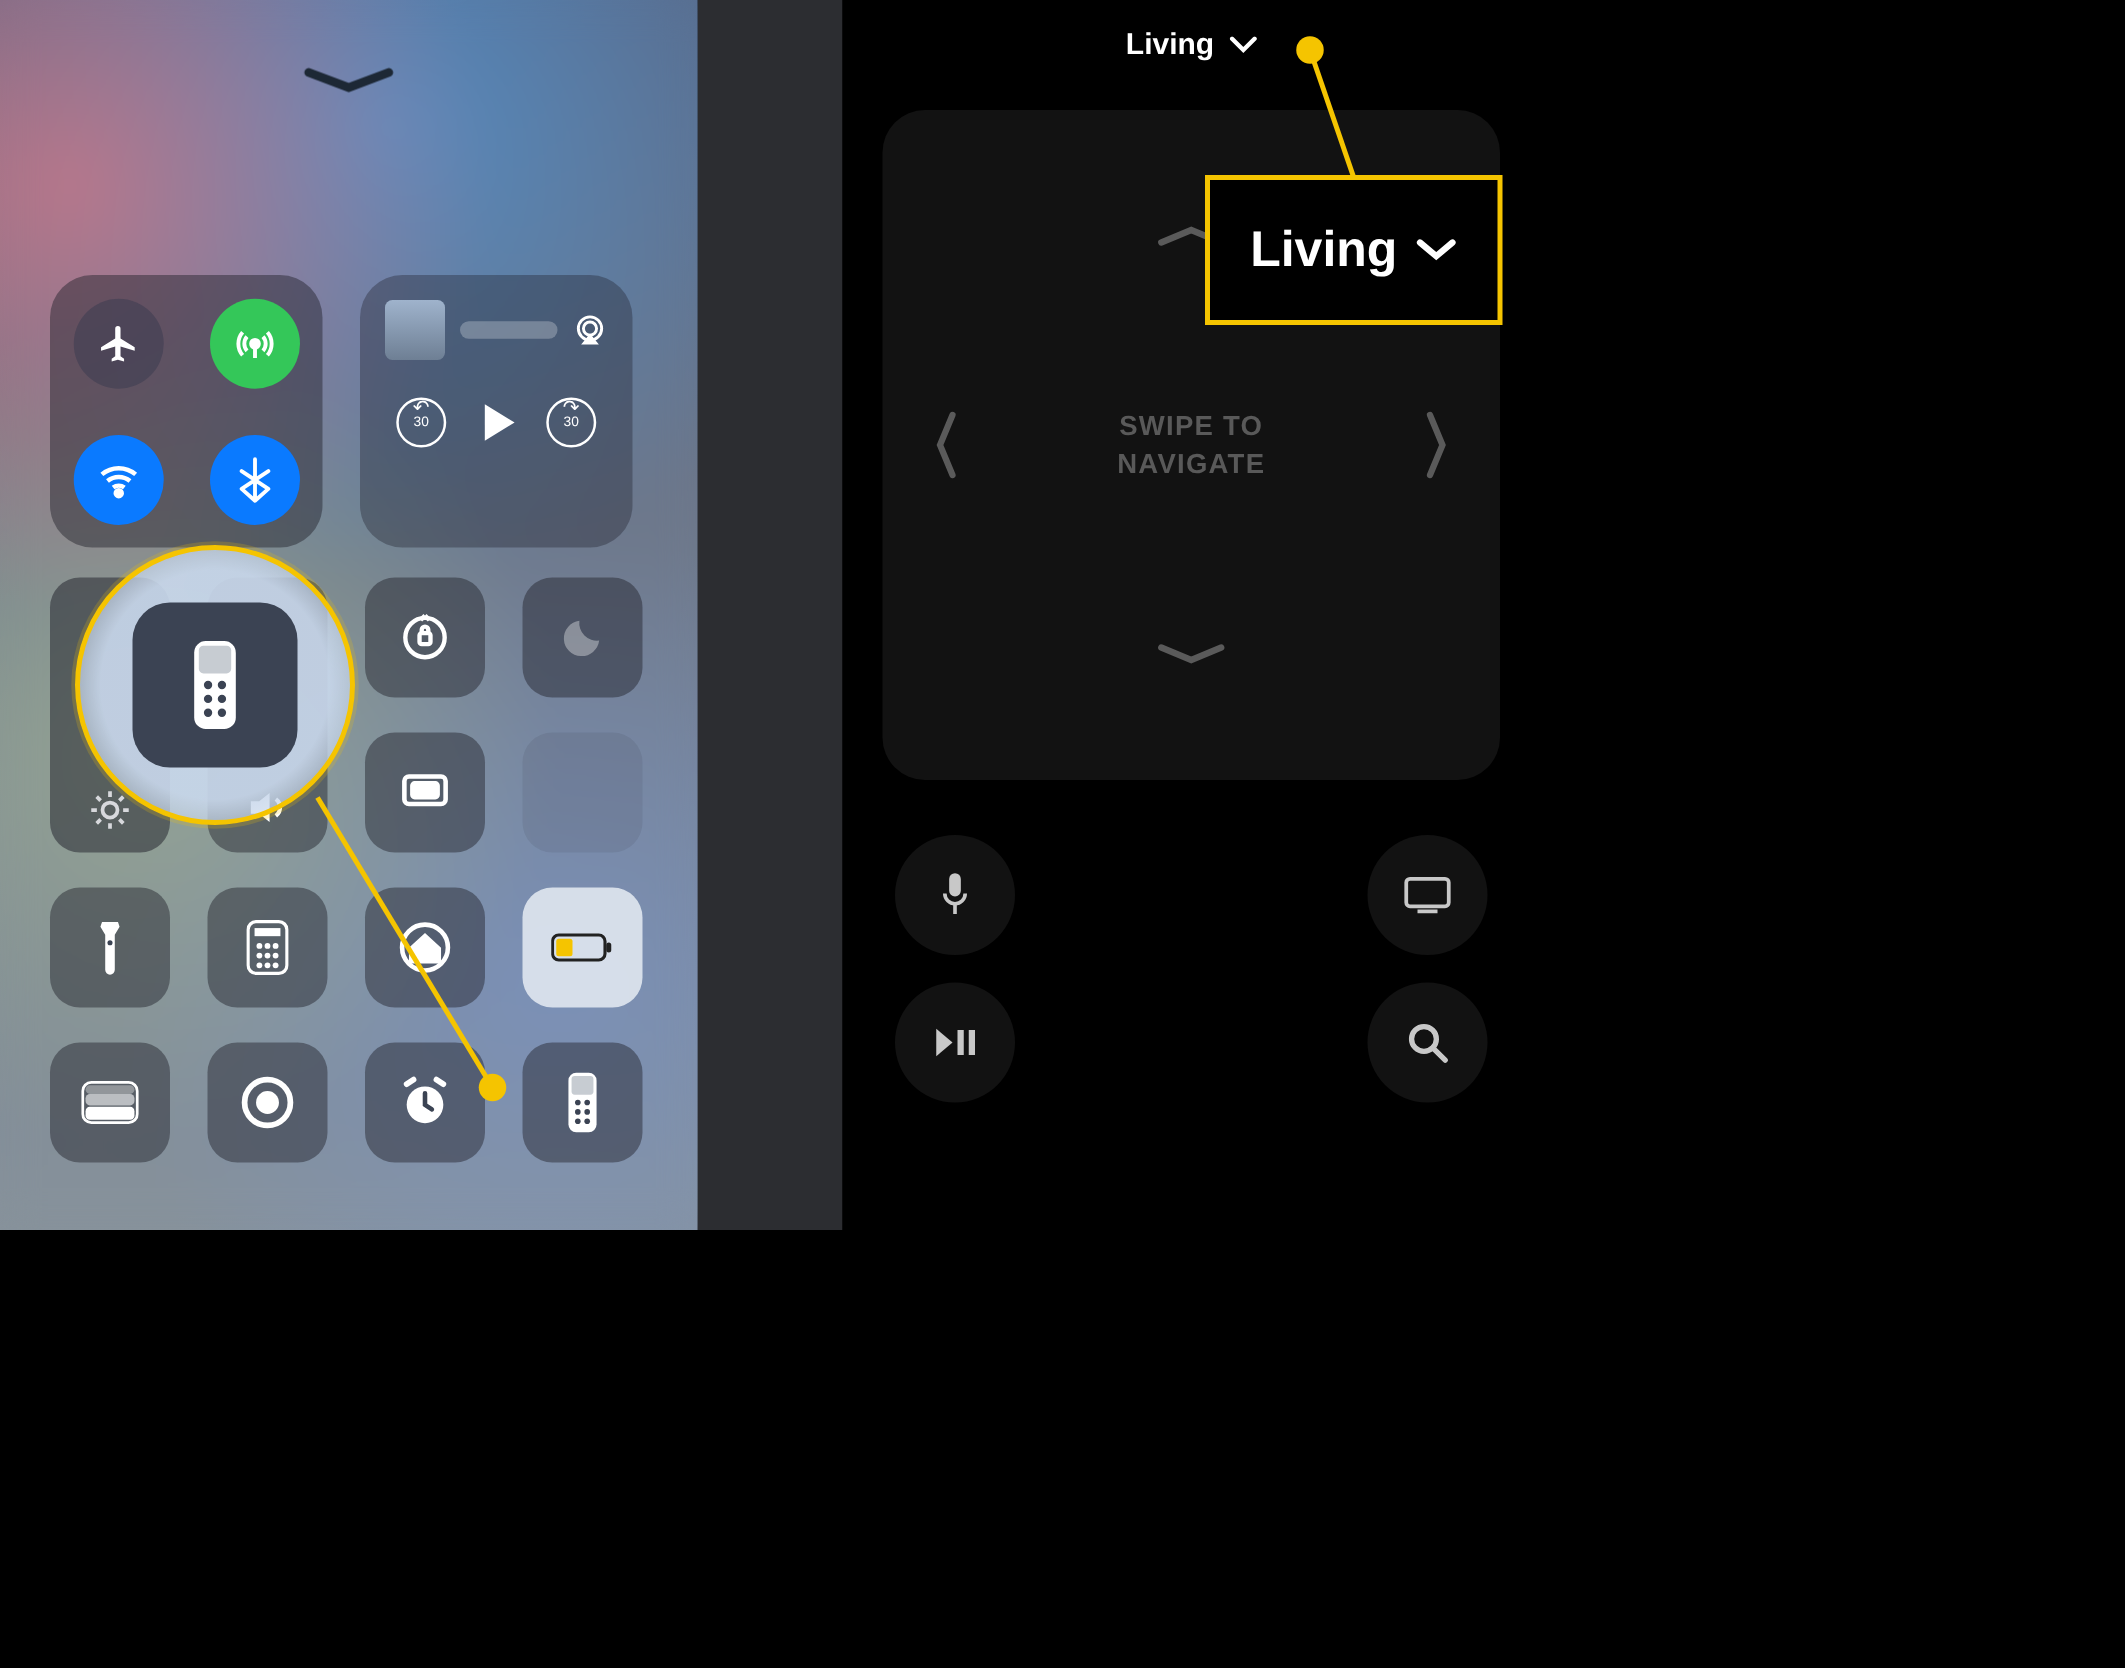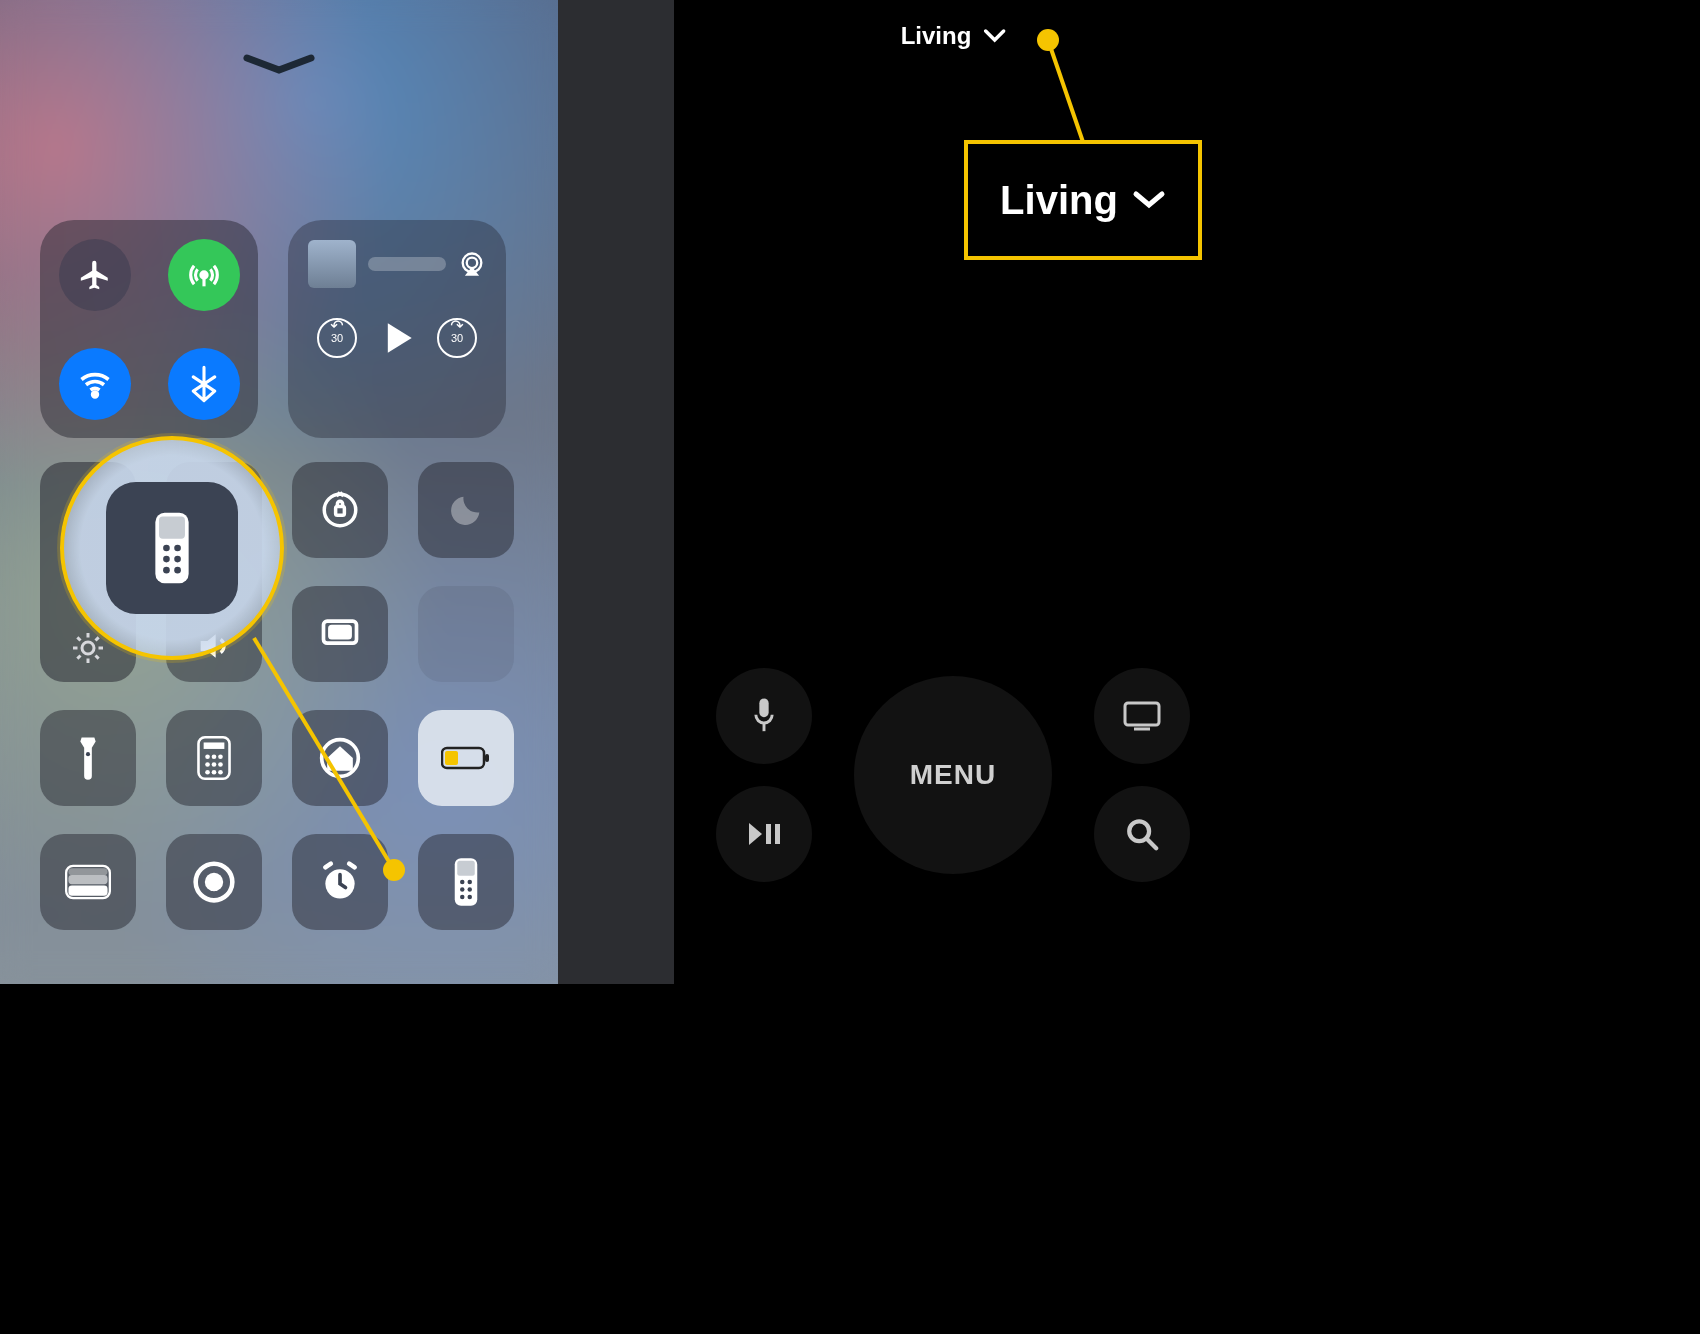--- a/index.html
+++ b/index.html
@@ -367,42 +367,65 @@
   <div class="panel-right">
     <div class="device-select">
       <span>Living</span>
       <span>
         <svg width="22" height="14" viewBox="0 0 22 14">
             <path d="M2 2l9 9 9-9" fill="none" stroke="#fff" stroke-width="3.5" stroke-linecap="round"></path>
           </svg>
       </span>
     </div>
 
+    <div class="touch-pad">
+      <div class="pad-chev" style="top:90px; left:50%; transform:translateX(-50%);">
+        <svg width="60" height="22" viewBox="0 0 60 22">
+            <path d="M6 16L30 6l24 10" fill="none" stroke="#5a5a5a" stroke-width="5" stroke-linecap="round"></path>
+          </svg>
+      </div>
+      <div class="pad-chev" style="bottom:90px; left:50%; transform:translateX(-50%);">
+        <svg width="60" height="22" viewBox="0 0 60 22">
+            <path d="M6 6l24 10L54 6" fill="none" stroke="#5a5a5a" stroke-width="5" stroke-linecap="round"></path>
+          </svg>
+      </div>
+      <div class="pad-chev" style="left:40px; top:50%; transform:translateY(-50%);">
+        <svg width="22" height="60" viewBox="0 0 22 60">
+            <path d="M16 6L6 30l10 24" fill="none" stroke="#5a5a5a" stroke-width="5" stroke-linecap="round"></path>
+          </svg>
+      </div>
+      <div class="pad-chev" style="right:40px; top:50%; transform:translateY(-50%);">
+        <svg width="22" height="60" viewBox="0 0 22 60">
+            <path d="M6 6l10 24L6 54" fill="none" stroke="#5a5a5a" stroke-width="5" stroke-linecap="round"></path>
+          </svg>
+      </div>
+      <div class="hint">
+        <span>SWIPE TO</span><br>
+        <span>NAVIGATE</span>
+      </div>
+    </div>
 
     <div class="btn-row">
       <div class="rnd small" style="left:10px; top:20px;">
         <span>
           <svg width="28" height="40" viewBox="0 0 24 34" fill="#c8c8c8">
               <rect x="8" y="2" width="8" height="16" rx="4"></rect>
               <path d="M5 16a7 7 0 0 0 14 0" fill="none" stroke="#c8c8c8" stroke-width="2.5"></path>
               <path d="M12 23v7" stroke="#c8c8c8" stroke-width="2.5"></path>
             </svg>
         </span>
       </div>
       <div class="rnd small" style="left:10px; top:138px;">
         <span>
           <svg width="36" height="28" viewBox="0 0 36 28" fill="#c8c8c8">
               <path d="M3 3l13 11L3 25z"></path>
               <rect x="20" y="4" width="5" height="20"></rect>
               <rect x="29" y="4" width="5" height="20"></rect>
             </svg>
         </span>
-      </div>
-      <div class="rnd menu" style="left:148px; top:28px;">
-        <span>MENU</span>
       </div>
       <div class="rnd small" style="right:10px; top:20px;">
         <span>
           <svg width="40" height="32" viewBox="0 0 40 32" fill="none" stroke="#c8c8c8" stroke-width="3">
               <rect x="3" y="3" width="34" height="22" rx="3"></rect>
               <line x1="12" y1="29" x2="28" y2="29"></line>
             </svg>
         </span>
       </div>
       <div class="rnd small" style="right:10px; top:138px;">

